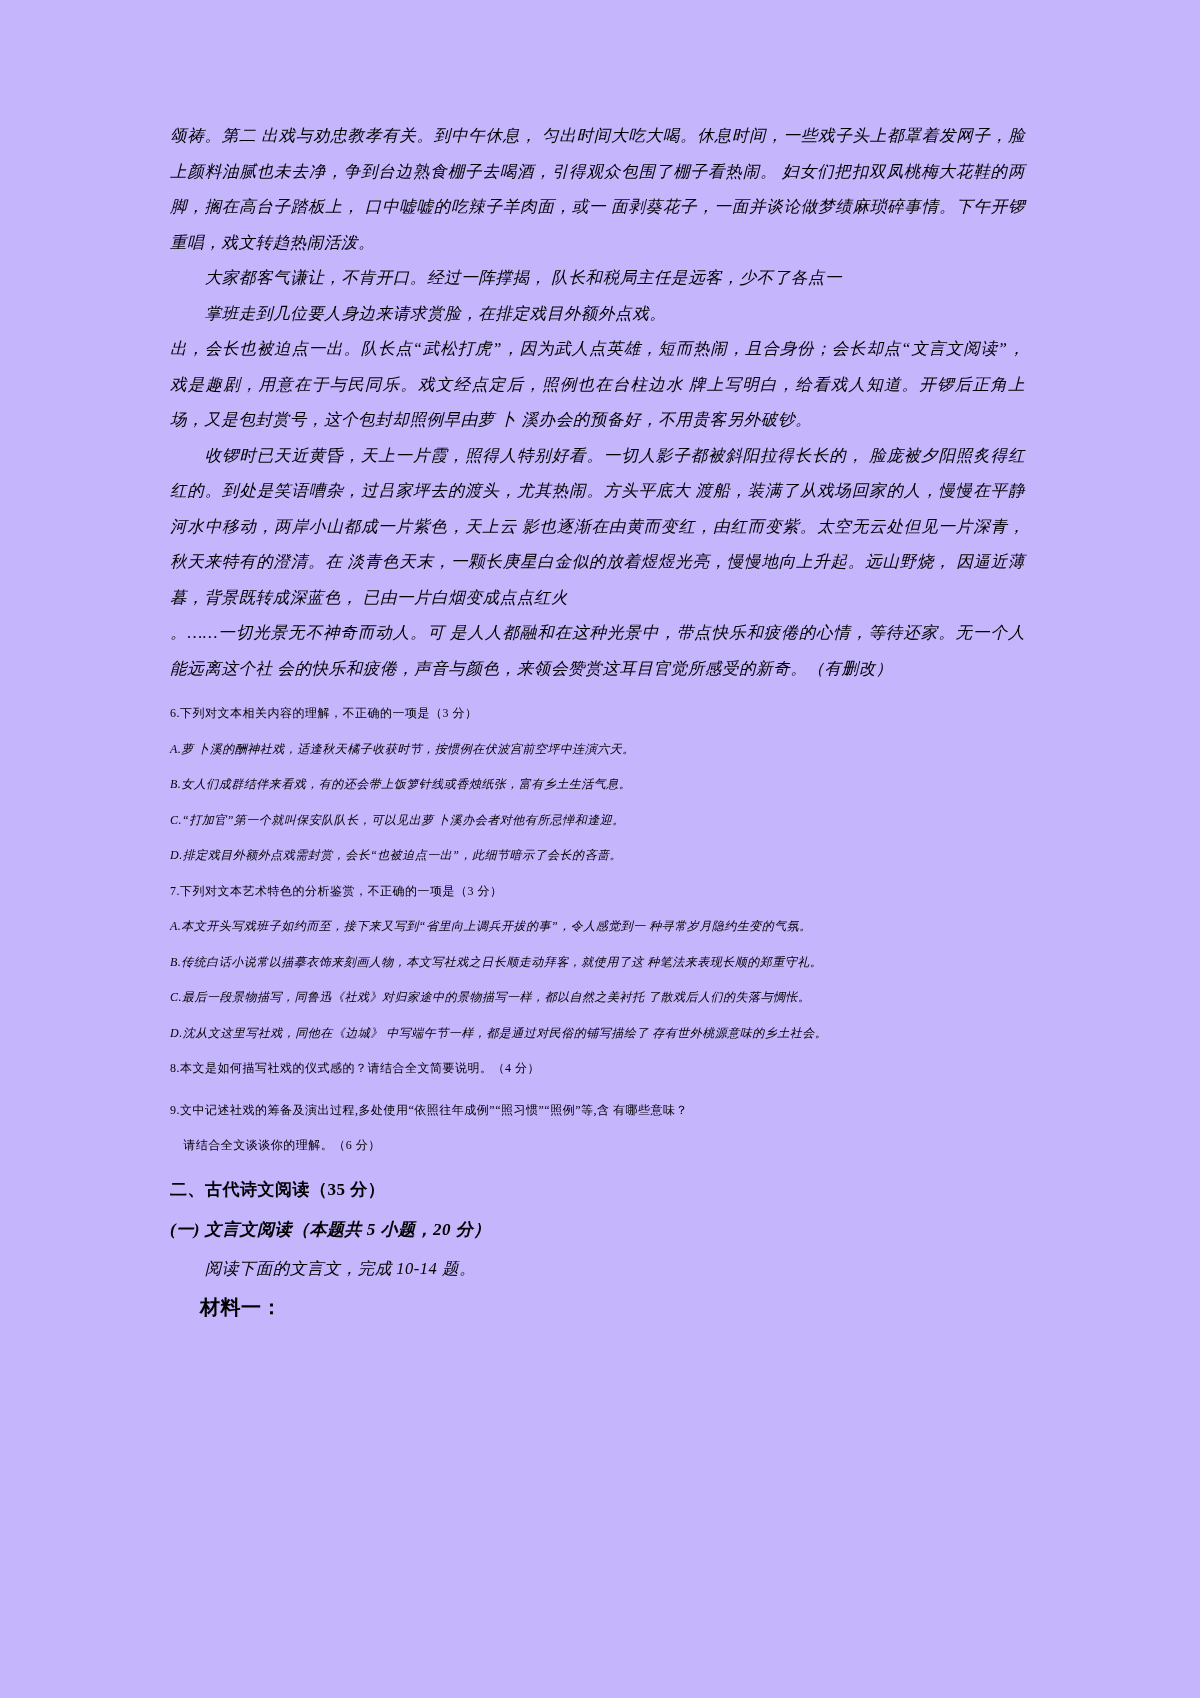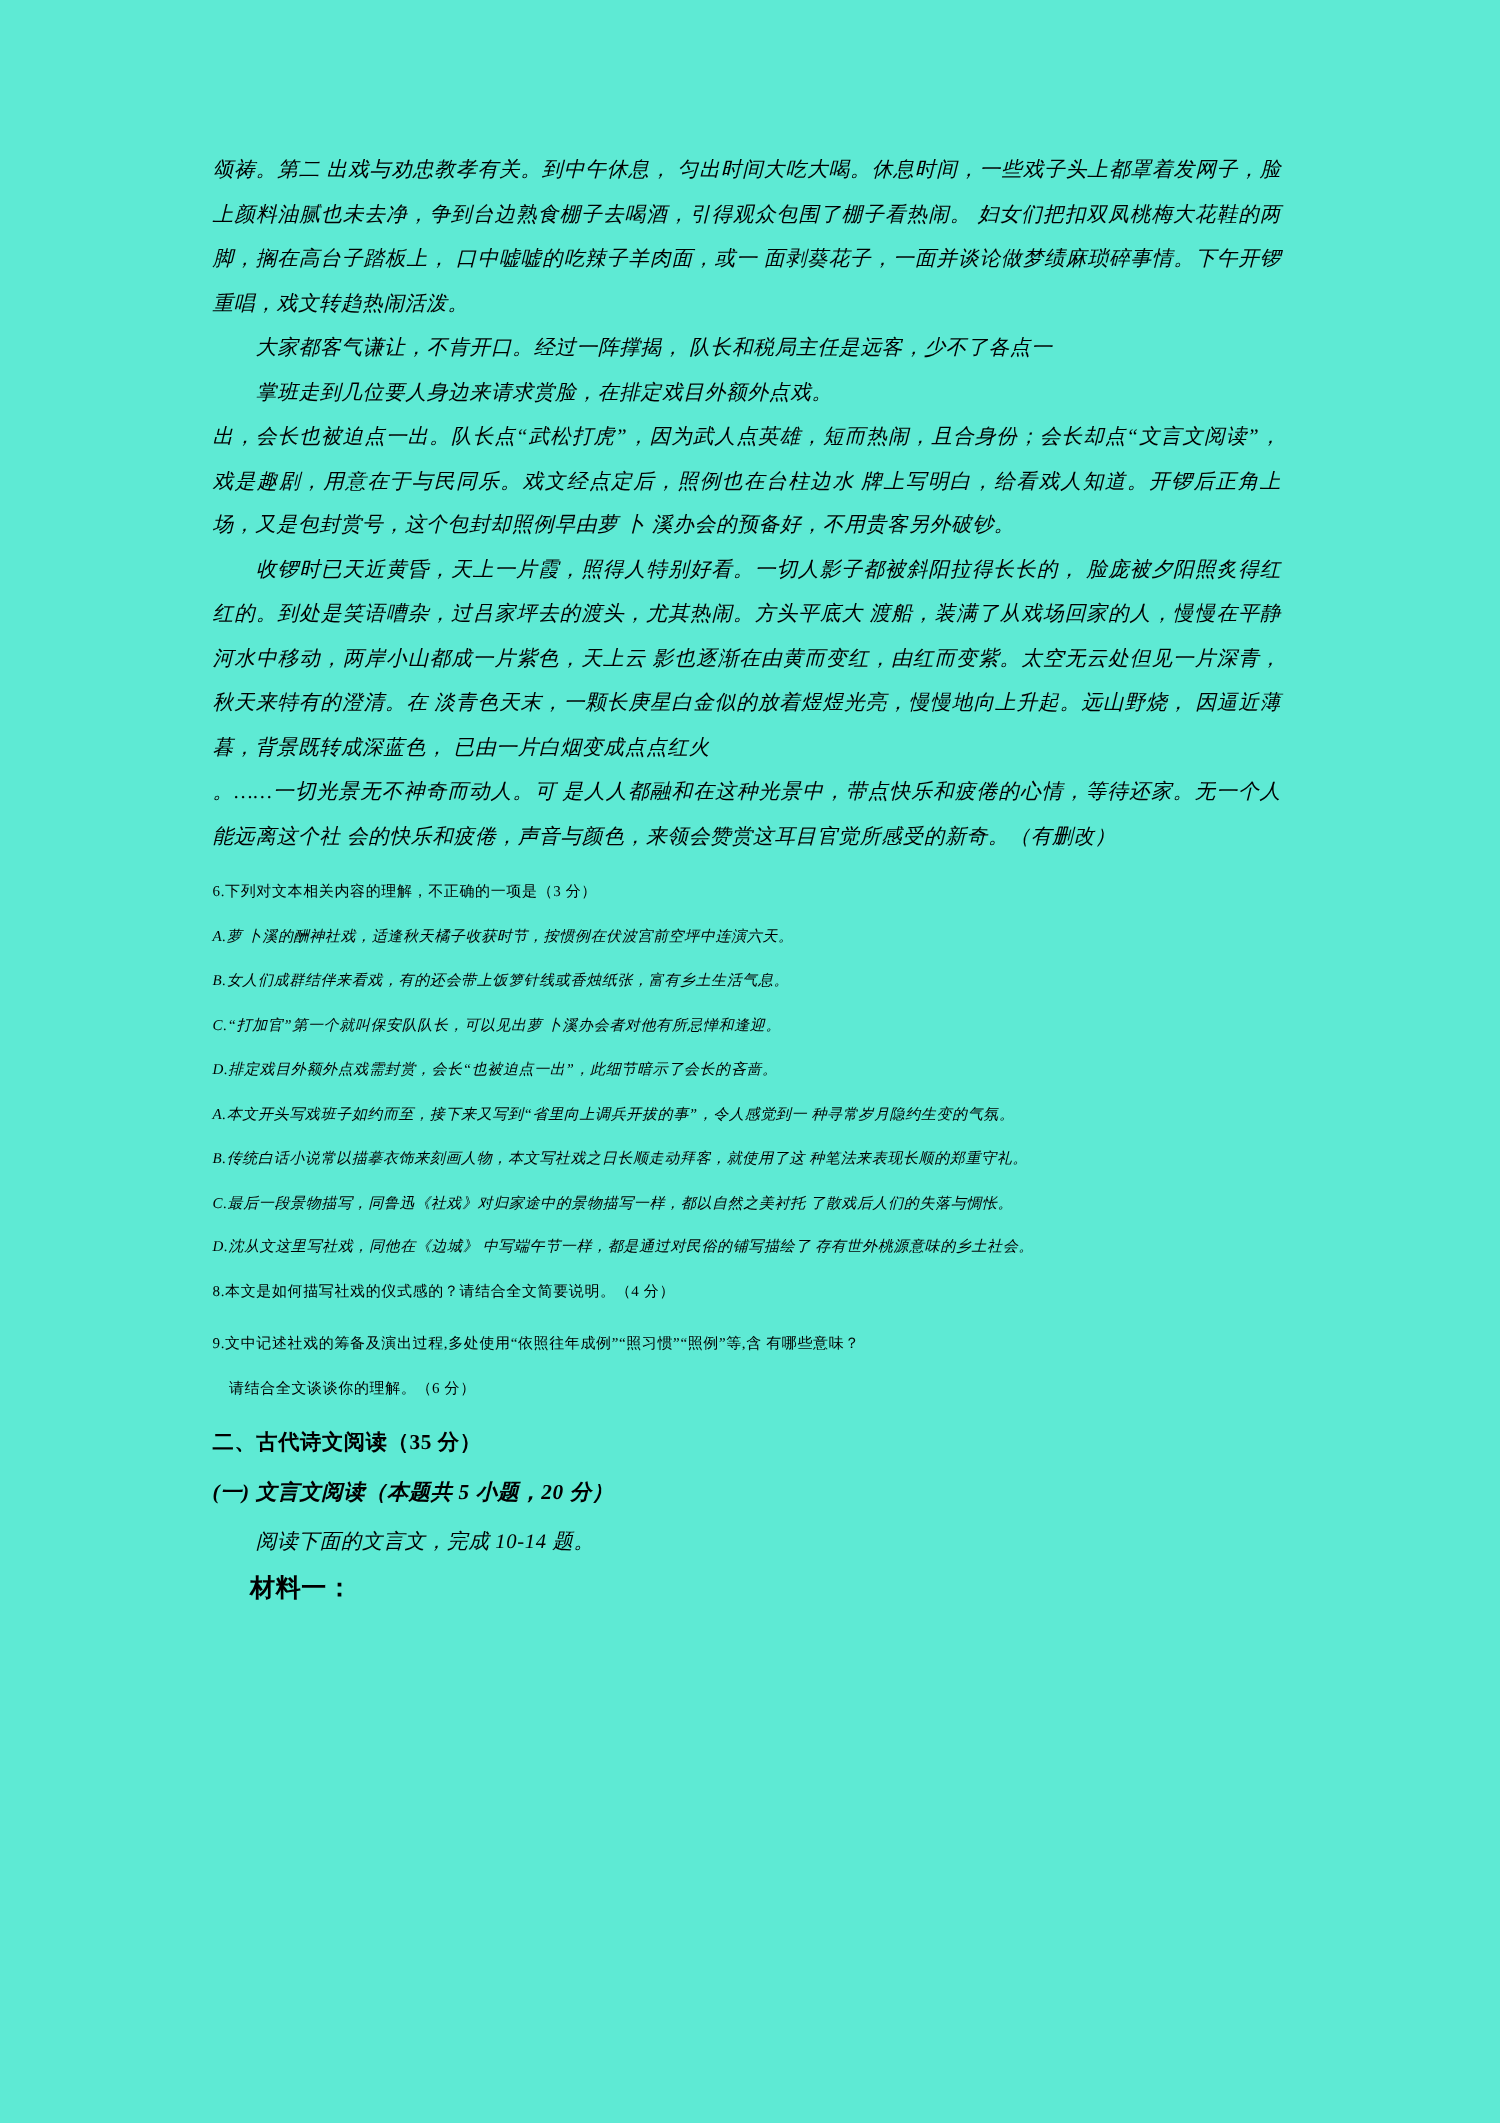--- a/index.html
+++ b/index.html
@@ -4,21 +4,21 @@
 <style>
   html, body {
     margin: 0;
     padding: 0;
     background: #ffffff;
   }
   .page {
     position: relative;
     width: 1200px;
     height: 1698px;
-    background: #5eead4;
+    background: #c4b5fd;
     margin: 0 auto;
     box-sizing: border-box;
     padding: 118px 175px 60px 170px;
     font-family: "Liberation Serif", "DejaVu Serif", serif;
     color: #000000;
   }
   .body-text {
     font-size: 16.5px;
     line-height: 35.5px;
     letter-spacing: 0.6px;
@@ -92,20 +92,21 @@
 
   <div class="q-block">
     <p class="q-stem">6.下列对文本相关内容的理解，不正确的一项是（3 分）</p>
     <p>A.萝 卜溪的酬神社戏，适逢秋天橘子收获时节，按惯例在伏波宫前空坪中连演六天。</p>
     <p>B.女人们成群结伴来看戏，有的还会带上饭箩针线或香烛纸张，富有乡土生活气息。</p>
     <p>C.“打加官”第一个就叫保安队队长，可以见出萝 卜溪办会者对他有所忌惮和逢迎。</p>
     <p>D.排定戏目外额外点戏需封赏，会长“也被迫点一出”，此细节暗示了会长的吝啬。</p>
   </div>
 
   <div class="q-block">
+    <p class="q-stem">7.下列对文本艺术特色的分析鉴赏，不正确的一项是（3 分）</p>
     <p>A.本文开头写戏班子如约而至，接下来又写到“省里向上调兵开拔的事”，令人感觉到一 种寻常岁月隐约生变的气氛。</p>
     <p>B.传统白话小说常以描摹衣饰来刻画人物，本文写社戏之日长顺走动拜客，就使用了这 种笔法来表现长顺的郑重守礼。</p>
     <p>C.最后一段景物描写，同鲁迅《社戏》对归家途中的景物描写一样，都以自然之美衬托 了散戏后人们的失落与惆怅。</p>
     <p>D.沈从文这里写社戏，同他在《边城》 中写端午节一样，都是通过对民俗的铺写描绘了 存有世外桃源意味的乡土社会。</p>
   </div>
 
   <div class="q-block">
     <p class="q-stem">8.本文是如何描写社戏的仪式感的？请结合全文简要说明。（4 分）</p>
   </div>
 

